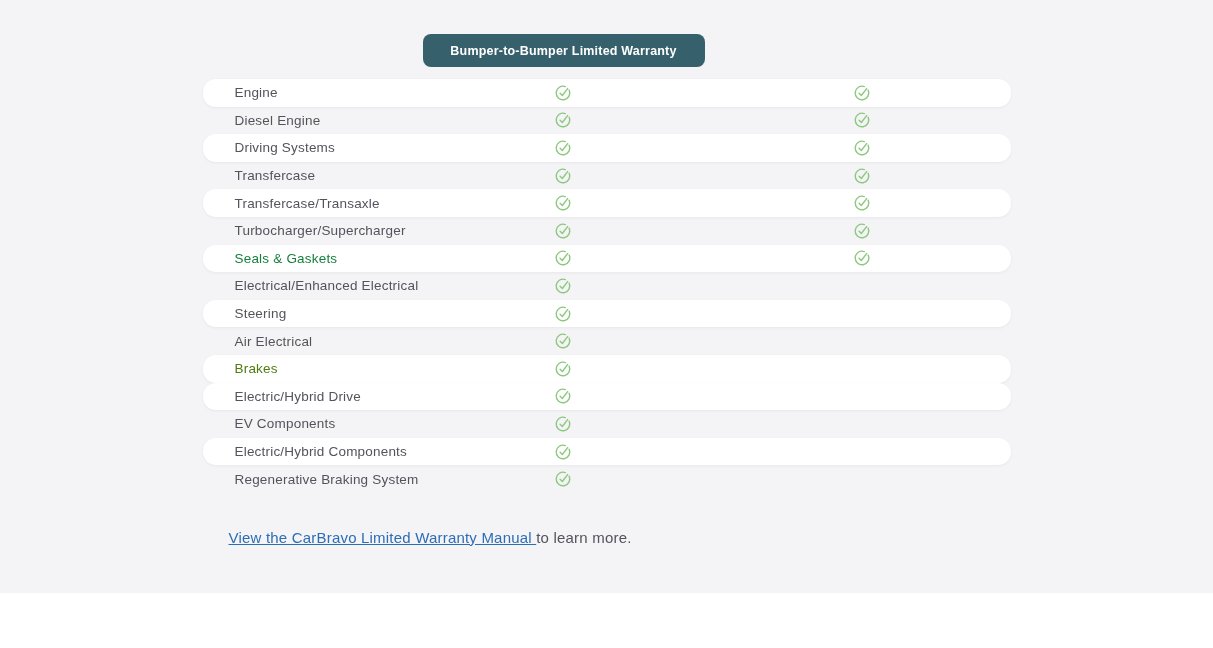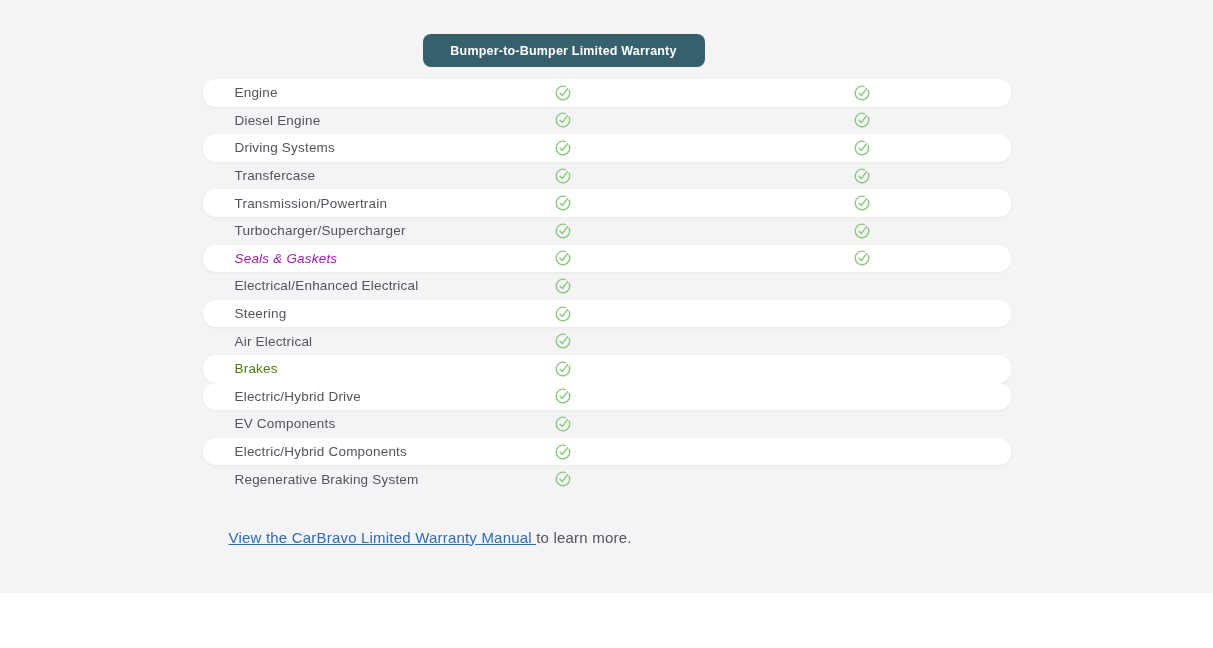--- a/index.html
+++ b/index.html
@@ -135,21 +135,21 @@
           <span class="check col1"><svg viewBox="0 0 18 18" width="17" height="17" fill="none" stroke="#8dc87f" stroke-width="1.5" stroke-linecap="round" stroke-linejoin="round">
               <path d="M 15.52 5.96 A 7.2 7.2 0 1 1 11.46 2.23"></path>
               <path d="M 5.9 9.3 L 8.3 11.6 L 13.9 4.3"></path>
             </svg></span>
           <span class="check col2"><svg viewBox="0 0 18 18" width="17" height="17" fill="none" stroke="#8dc87f" stroke-width="1.5" stroke-linecap="round" stroke-linejoin="round">
               <path d="M 15.52 5.96 A 7.2 7.2 0 1 1 11.46 2.23"></path>
               <path d="M 5.9 9.3 L 8.3 11.6 L 13.9 4.3"></path>
             </svg></span>
         </div>
         <div class="row white">
-          <span class="row-label" style="color: rgb(83, 83, 92);">Transmission/Powertrain</span>
+          <span class="row-label" style="color: rgb(83, 83, 92);">Transfercase/Transaxle</span>
           <span class="check col1"><svg viewBox="0 0 18 18" width="17" height="17" fill="none" stroke="#8dc87f" stroke-width="1.5" stroke-linecap="round" stroke-linejoin="round">
               <path d="M 15.52 5.96 A 7.2 7.2 0 1 1 11.46 2.23"></path>
               <path d="M 5.9 9.3 L 8.3 11.6 L 13.9 4.3"></path>
             </svg></span>
           <span class="check col2"><svg viewBox="0 0 18 18" width="17" height="17" fill="none" stroke="#8dc87f" stroke-width="1.5" stroke-linecap="round" stroke-linejoin="round">
               <path d="M 15.52 5.96 A 7.2 7.2 0 1 1 11.46 2.23"></path>
               <path d="M 5.9 9.3 L 8.3 11.6 L 13.9 4.3"></path>
             </svg></span>
         </div>
         <div class="row gray">
@@ -157,21 +157,21 @@
           <span class="check col1"><svg viewBox="0 0 18 18" width="17" height="17" fill="none" stroke="#8dc87f" stroke-width="1.5" stroke-linecap="round" stroke-linejoin="round">
               <path d="M 15.52 5.96 A 7.2 7.2 0 1 1 11.46 2.23"></path>
               <path d="M 5.9 9.3 L 8.3 11.6 L 13.9 4.3"></path>
             </svg></span>
           <span class="check col2"><svg viewBox="0 0 18 18" width="17" height="17" fill="none" stroke="#8dc87f" stroke-width="1.5" stroke-linecap="round" stroke-linejoin="round">
               <path d="M 15.52 5.96 A 7.2 7.2 0 1 1 11.46 2.23"></path>
               <path d="M 5.9 9.3 L 8.3 11.6 L 13.9 4.3"></path>
             </svg></span>
         </div>
         <div class="row white">
-          <span class="row-label" style="color: #a21caf; font-style: italic;">Seals &amp; Gaskets</span>
+          <span class="row-label" style="color: #15803d;">Seals &amp; Gaskets</span>
           <span class="check col1"><svg viewBox="0 0 18 18" width="17" height="17" fill="none" stroke="#8dc87f" stroke-width="1.5" stroke-linecap="round" stroke-linejoin="round">
               <path d="M 15.52 5.96 A 7.2 7.2 0 1 1 11.46 2.23"></path>
               <path d="M 5.9 9.3 L 8.3 11.6 L 13.9 4.3"></path>
             </svg></span>
           <span class="check col2"><svg viewBox="0 0 18 18" width="17" height="17" fill="none" stroke="#8dc87f" stroke-width="1.5" stroke-linecap="round" stroke-linejoin="round">
               <path d="M 15.52 5.96 A 7.2 7.2 0 1 1 11.46 2.23"></path>
               <path d="M 5.9 9.3 L 8.3 11.6 L 13.9 4.3"></path>
             </svg></span>
         </div>
         <div class="row gray">

